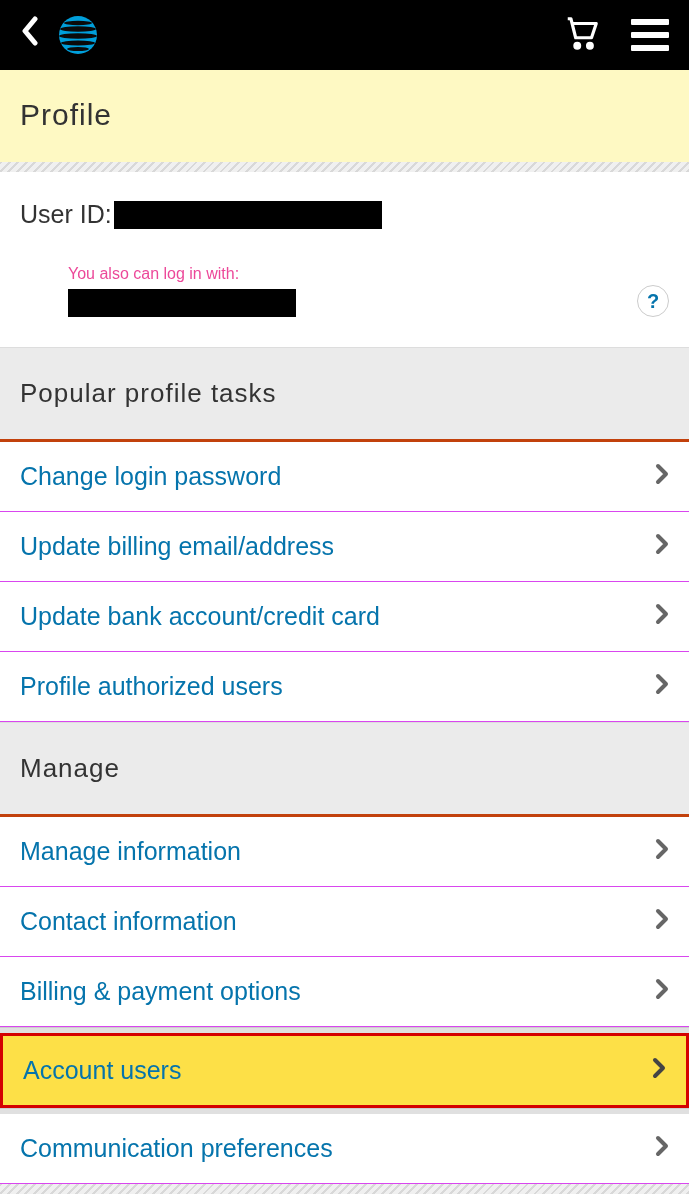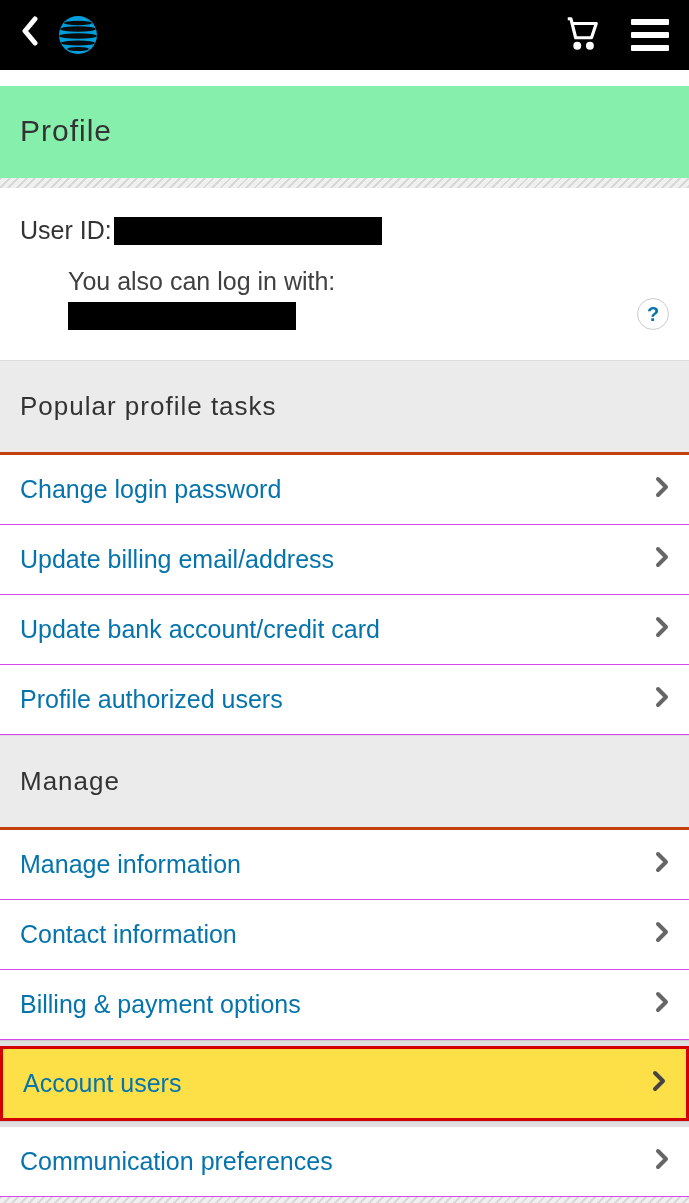--- a/index.html
+++ b/index.html
@@ -50,22 +50,21 @@
       gap: 7px;
     }
     .hamburger div {
       width: 38px;
       height: 6px;
       background: #fff;
       border-radius: 1px;
     }
     .page-title-section {
       padding: 28px 20px 30px 20px;
-      background: #86efac;
-      margin-top: 16px;
+      background: #fef9c3;
     }
     .page-title {
       font-size: 30px;
       font-weight: 400;
       color: #333;
       letter-spacing: 1px;
     }
     .diagonal-divider {
       height: 10px;
       background: repeating-linear-gradient(
@@ -89,23 +88,23 @@
       text-align: right;
     }
     .redacted-1 {
       display: inline-block;
       width: 268px;
       height: 28px;
       background: #000;
       margin-left: 2px;
     }
     .alt-login-text {
-      font-size: 25px;
-      color: #404040;
-      margin-top: 22px;
+      font-size: 16px;
+      color: #ec4899;
+      margin-top: 36px;
       margin-left: 48px;
     }
     .redacted-2 {
       display: block;
       width: 228px;
       height: 28px;
       background: #000;
       margin-left: 48px;
       margin-top: 6px;
     }

